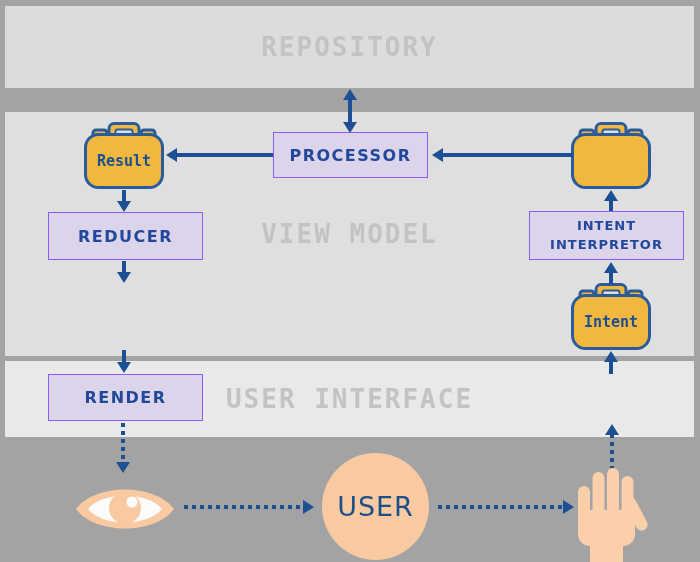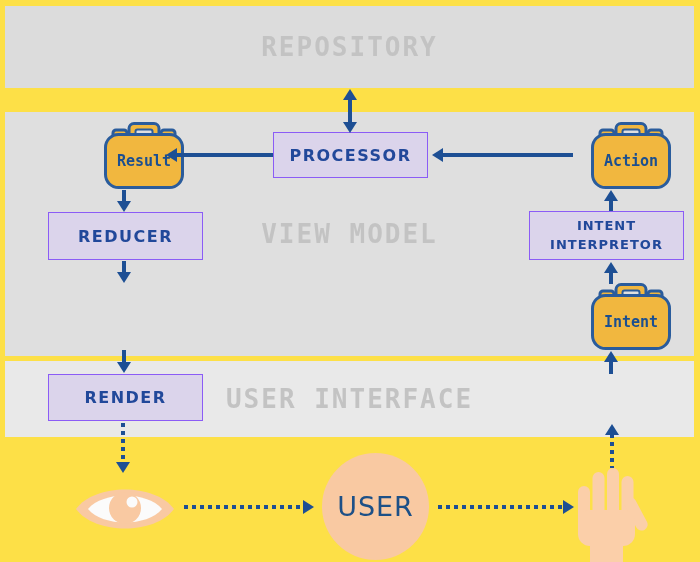--- a/index.html
+++ b/index.html
@@ -2,21 +2,21 @@
 <html><head>
 <meta charset="utf-8">
 <style>
   html,body{margin:0;padding:0;}
   body{
     width:700px;height:562px;
     background:#fbfbfb;
     font-family:"DejaVu Sans", sans-serif;
     overflow:hidden;
   }
-  #stage{position:relative;width:700px;height:562px;background:#fde047;}
+  #stage{position:relative;width:700px;height:562px;background:#a3a3a3;}
 
   
   .band{position:absolute;left:5px;width:689px;display:flex;align-items:center;justify-content:center;}
   #band-repository{top:6px;height:82px;background:#dcdcdc;}
   #band-view-model{top:112px;height:244px;background:#dfdfdf;}
   #band-user-interface{top:361px;height:76px;background:#e9e9e9;}
   .band-label{
     font-family:"DejaVu Sans Mono", monospace;
     font-weight:bold;font-size:26px;letter-spacing:2px;
     color:#c3c3c3;user-select:none;
@@ -29,21 +29,21 @@
     color:#21489a;font-weight:bold;font-size:16px;letter-spacing:1.5px;
     font-family:"DejaVu Sans", sans-serif;box-sizing:border-box;
   }
   #box-processor{left:273px;top:132px;width:155px;height:46px;}
   #box-reducer{left:48px;top:212px;width:155px;height:48px;}
   #box-intent-interpretor{left:529px;top:211px;width:155px;height:49px;font-size:13px;letter-spacing:1px;line-height:1.45;}
   #box-render{left:48px;top:374px;width:155px;height:47px;}
   #box-intents{left:529px;top:374px;width:155px;height:47px;}
 
   
-  .briefcase{position:absolute;width:80px;height:68px;margin-left:20px;}
+  .briefcase{position:absolute;width:80px;height:68px;}
   .briefcase svg{position:absolute;left:0;top:0;}
   .briefcase .bc-label{
     position:absolute;left:0;top:14px;width:80px;height:52px;
     display:flex;align-items:center;justify-content:center;
     font-family:"DejaVu Sans Mono", monospace;font-weight:bold;
     font-size:15px;color:#1b4f90;
   }
   #node-result{left:84px;top:121px;}
   #node-action{left:571px;top:121px;}
   #node-state{left:84px;top:282px;}
@@ -113,21 +113,20 @@
   </div>
 
   <div class="briefcase" id="node-action">
     <svg width="80" height="68" viewBox="0 0 80 68">
       <rect x="9" y="9" width="14" height="12" rx="3" fill="#f1b73f" stroke="#2a5c9c" stroke-width="3"></rect>
       <rect x="57" y="9" width="14" height="12" rx="3" fill="#f1b73f" stroke="#2a5c9c" stroke-width="3"></rect>
       <rect x="25" y="2.5" width="30" height="17" rx="5" fill="#f1b73f" stroke="#2a5c9c" stroke-width="3"></rect>
       <rect x="31.5" y="8.5" width="17" height="6" rx="2" fill="#dfdfdf" stroke="#2a5c9c" stroke-width="2"></rect>
       <rect x="1.5" y="13.5" width="77" height="53" rx="13" fill="#f1b73f" stroke="#2a5c9c" stroke-width="3"></rect>
     </svg>
-    <span class="bc-label">Action</span>
   </div>
 
 
   <div class="briefcase" id="node-intent">
     <svg width="80" height="68" viewBox="0 0 80 68">
       <rect x="9" y="9" width="14" height="12" rx="3" fill="#f1b73f" stroke="#2a5c9c" stroke-width="3"></rect>
       <rect x="57" y="9" width="14" height="12" rx="3" fill="#f1b73f" stroke="#2a5c9c" stroke-width="3"></rect>
       <rect x="25" y="2.5" width="30" height="17" rx="5" fill="#f1b73f" stroke="#2a5c9c" stroke-width="3"></rect>
       <rect x="31.5" y="8.5" width="17" height="6" rx="2" fill="#dfdfdf" stroke="#2a5c9c" stroke-width="2"></rect>
       <rect x="1.5" y="13.5" width="77" height="53" rx="13" fill="#f1b73f" stroke="#2a5c9c" stroke-width="3"></rect>

